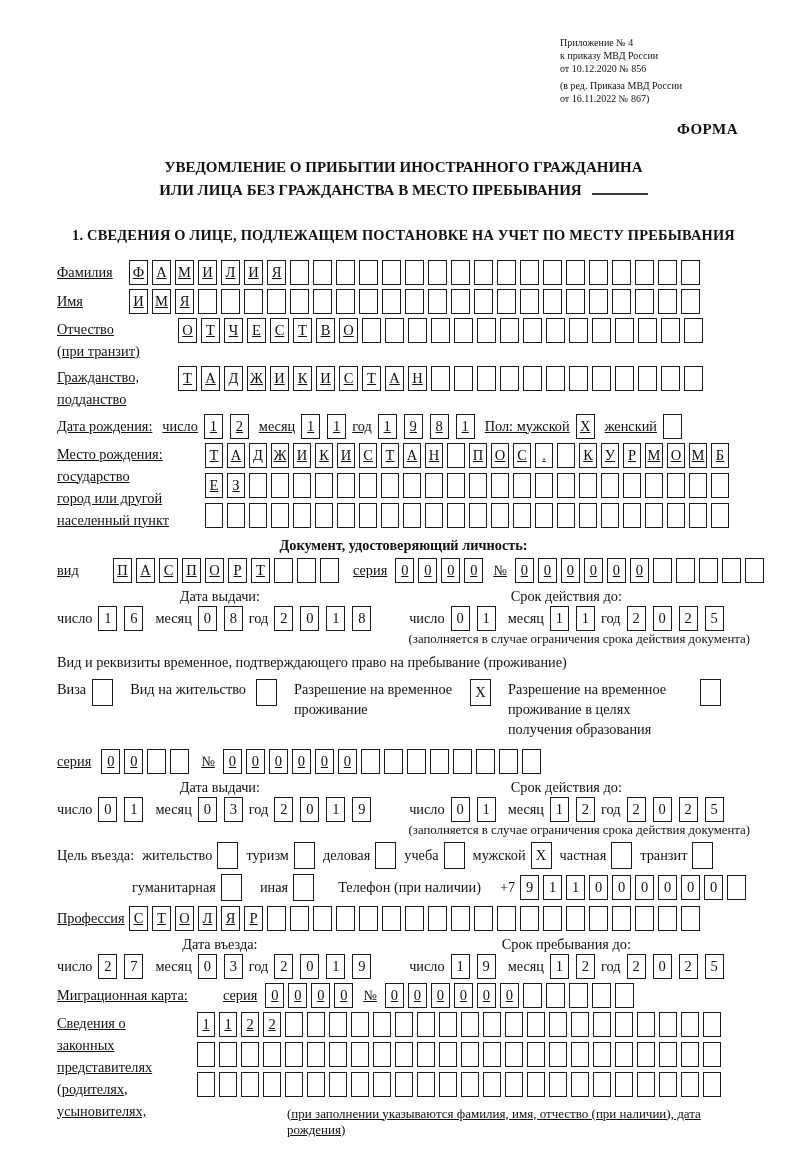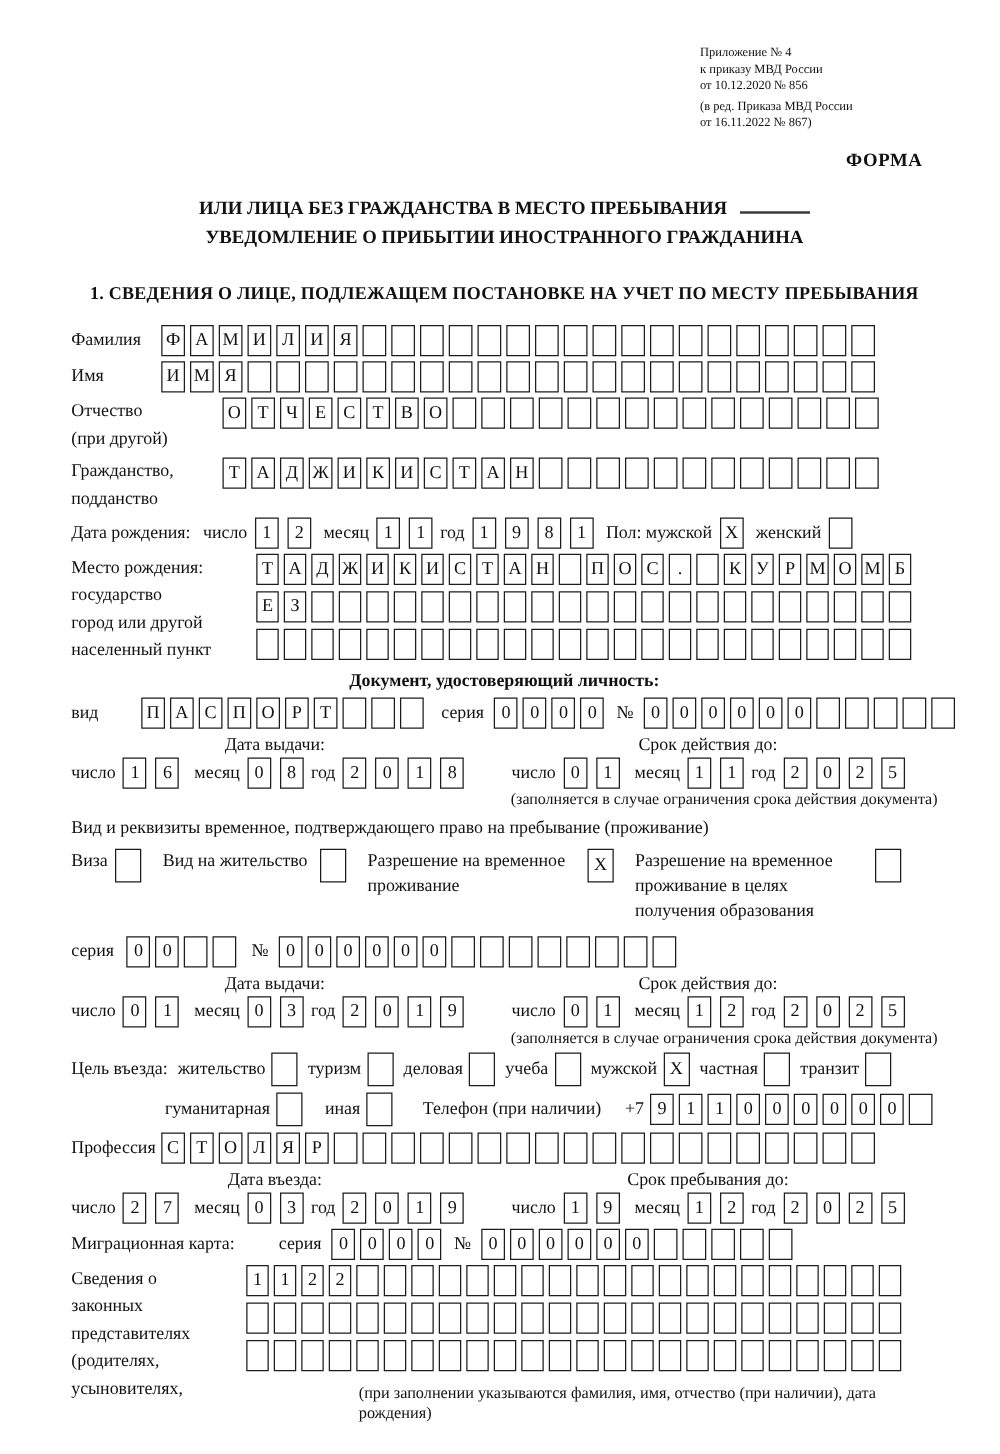--- a/index.html
+++ b/index.html
@@ -27,21 +27,21 @@
     width: 19px; height: 25px; flex: 0 0 auto;
     border: 1.6px solid #1c1c1c;
     display: inline-flex; align-items: center; justify-content: center;
     font-size: 14.5px; background: #fff;
   }
   .cells--c24 .cell { width: 18px; }
   .cells--box .cell { width: 21px; height: 27px; }
   .cells--date { gap: 7px; }
 
   
-  .frow { display: flex; align-items: flex-start; margin-bottom: 4px; font-size: 14.3px; }
+  .frow { display: flex; align-items: flex-start; margin-bottom: 4px; font-size: 14.3px; text-decoration: underline; }
   .frow .lbl { line-height: 25px; flex: 0 0 auto; }
   .lblcol { flex: 0 0 auto; line-height: 22px; }
   .w72  { width: 72px; }
   .w121 { width: 121px; }
   .w148 { width: 148px; }
   .w140 { width: 140px; }
   .stack { display: flex; flex-direction: column; gap: 5px; }
 
   .inline { display: inline-flex; align-items: center; gap: 6px; }
   .gap-l { margin-left: 10px; }
@@ -87,22 +87,22 @@
     <div>от 10.12.2020 № 856</div>
     <div class="apx-ed">
       <div>(в ред. Приказа МВД России</div>
       <div>от 16.11.2022 № 867)</div>
     </div>
   </div>
 
   <div class="forma">ФОРМА</div>
 
   <div class="title">
+    <div>УВЕДОМЛЕНИЕ О ПРИБЫТИИ ИНОСТРАННОГО ГРАЖДАНИНА</div>
     <div><span>ИЛИ ЛИЦА БЕЗ ГРАЖДАНСТВА В МЕСТО ПРЕБЫВАНИЯ</span><span class="uline"></span></div>
-    <div>УВЕДОМЛЕНИЕ О ПРИБЫТИИ ИНОСТРАННОГО ГРАЖДАНИНА</div>
   </div>
 
   <div class="sec-heading">1. СВЕДЕНИЯ О ЛИЦЕ, ПОДЛЕЖАЩЕМ ПОСТАНОВКЕ НА УЧЕТ ПО МЕСТУ ПРЕБЫВАНИЯ</div>
 
   <div class="frow">
     <span class="lbl w72">Фамилия</span>
     <span class="cells">
         <span class="cell">Ф</span>
         <span class="cell">А</span>
         <span class="cell">М</span>
@@ -158,21 +158,21 @@
         <span class="cell"></span>
         <span class="cell"></span>
         <span class="cell"></span>
         <span class="cell"></span>
       </span>
   </div>
 
   <div class="frow">
     <span class="lblcol w121">
       <span>Отчество</span><br>
-      <span>(при другой)</span>
+      <span>(при транзит)</span>
     </span>
     <span class="cells">
         <span class="cell">О</span>
         <span class="cell">Т</span>
         <span class="cell">Ч</span>
         <span class="cell">Е</span>
         <span class="cell">С</span>
         <span class="cell">Т</span>
         <span class="cell">В</span>
         <span class="cell">О</span>

